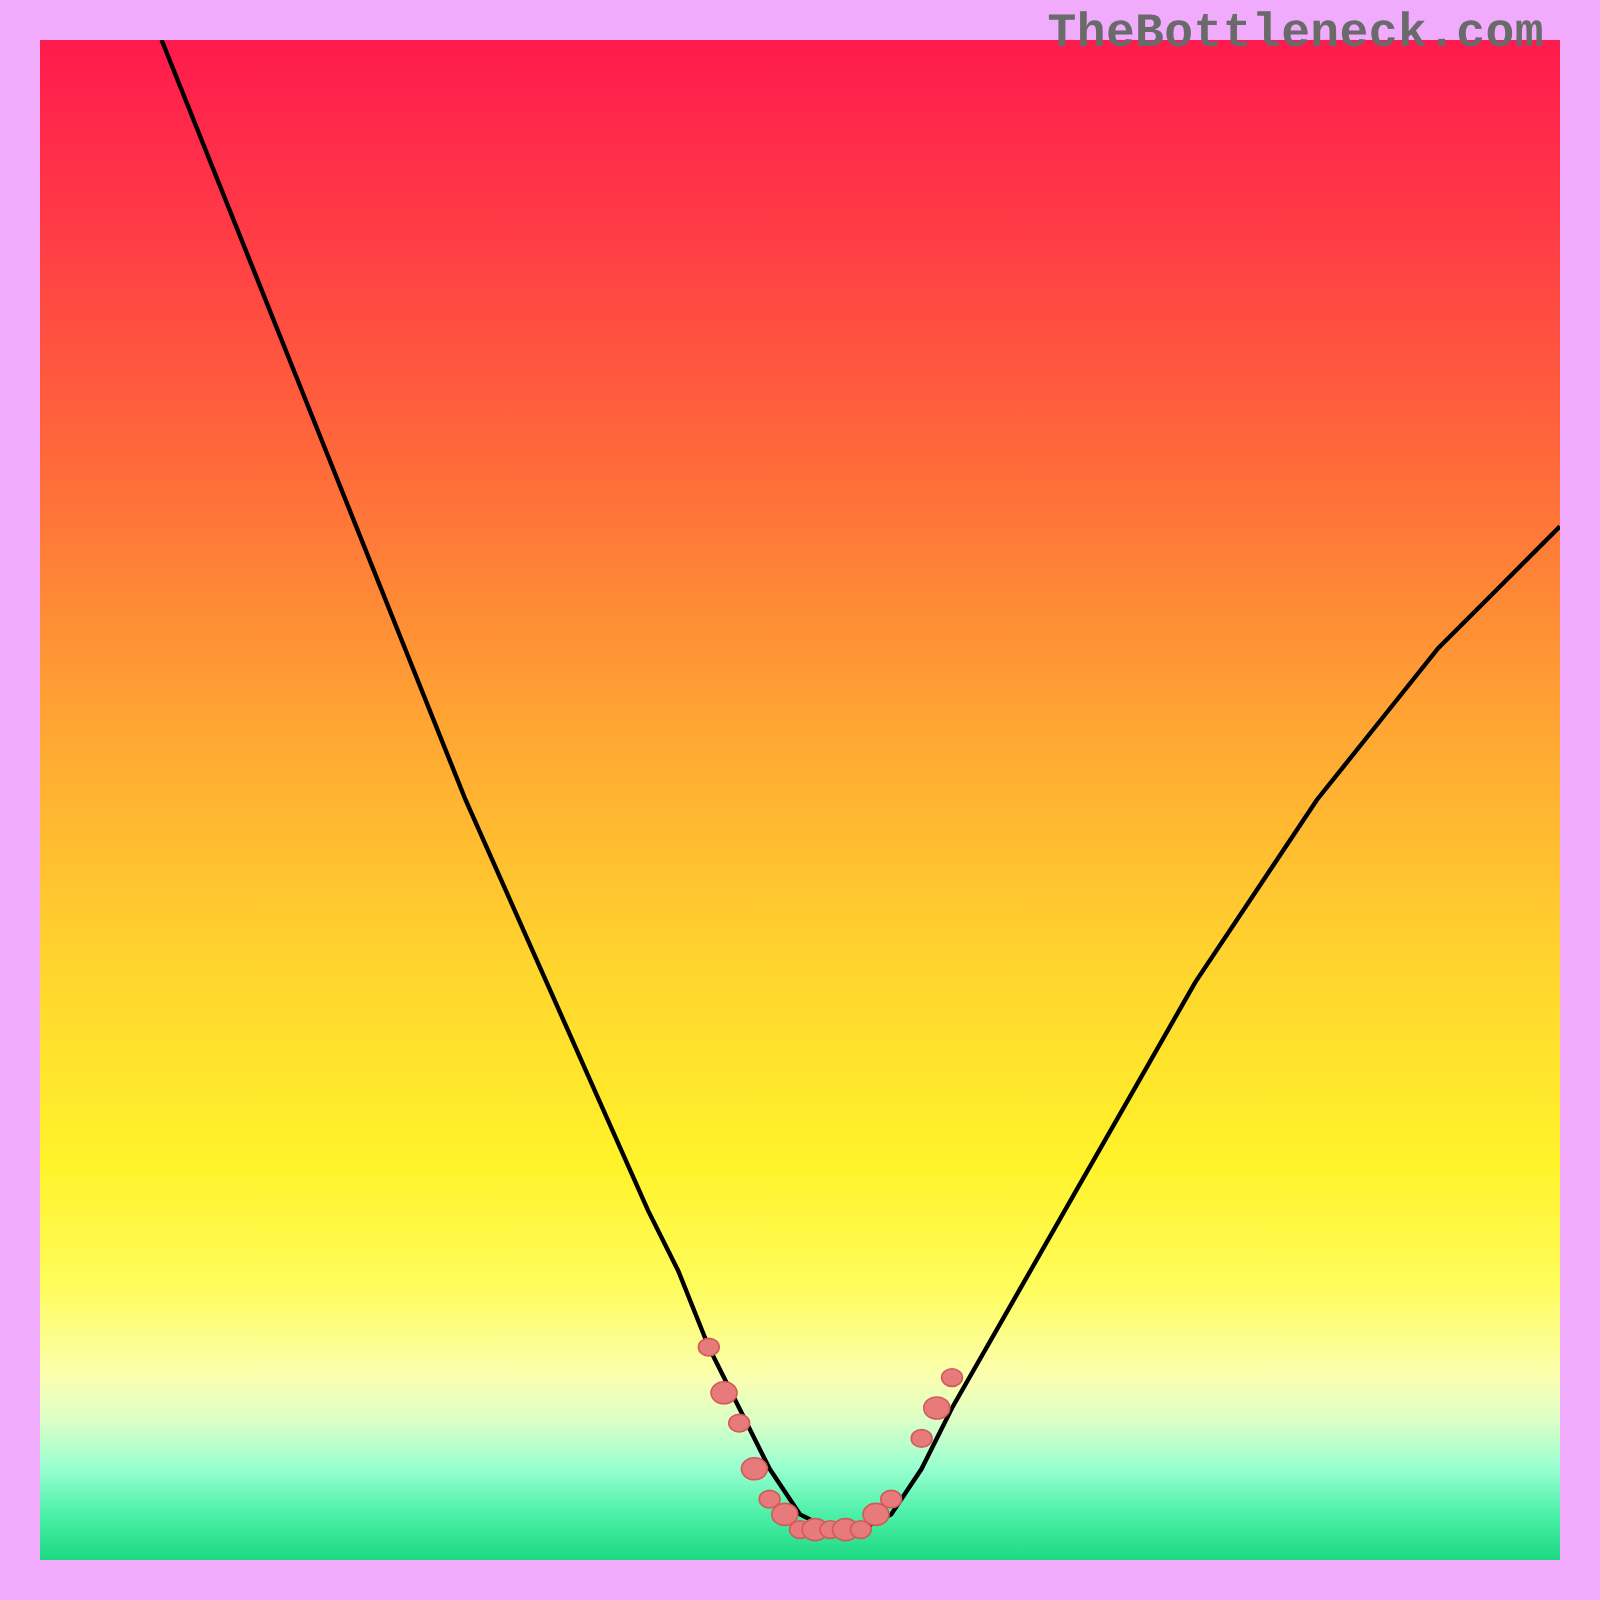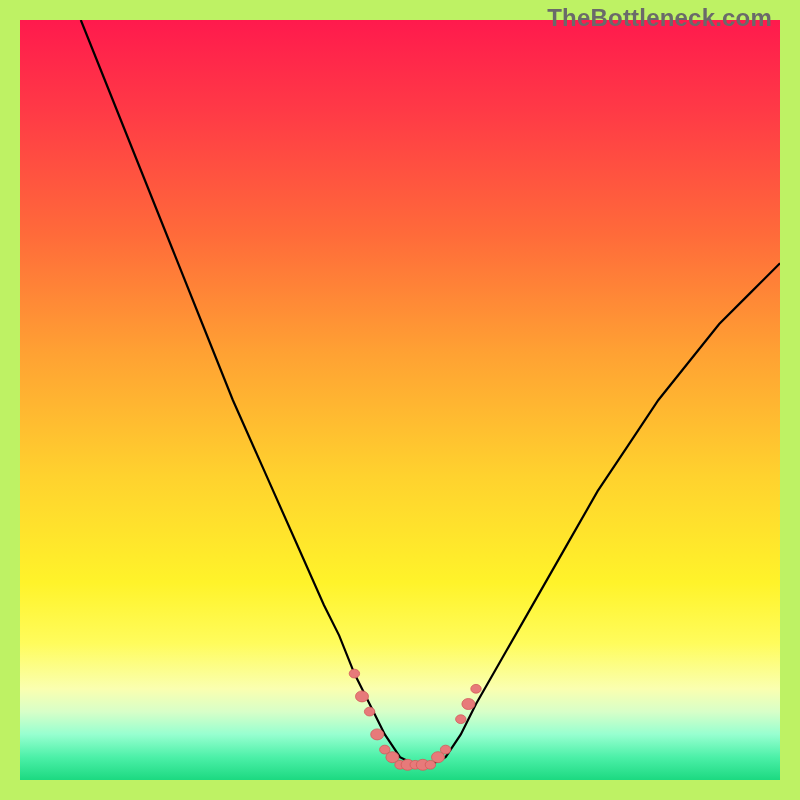--- a/index.html
+++ b/index.html
@@ -8,21 +8,22 @@
     width: 800px;
     height: 800px;
     background: #000;
     overflow: hidden;
     font-family: Arial, Helvetica, sans-serif;
   }
   .frame {
     position: relative;
     width: 800px;
     height: 800px;
-    background: #bef264;
+    background: #f0abfc;
+    font-family: Liberation Mono, monospace;
   }
   .plot-area {
     position: absolute;
     left: 20px;
     top: 20px;
     width: 760px;
     height: 760px;
     background: linear-gradient(
       to bottom,
       #ff1a4d 0%,

